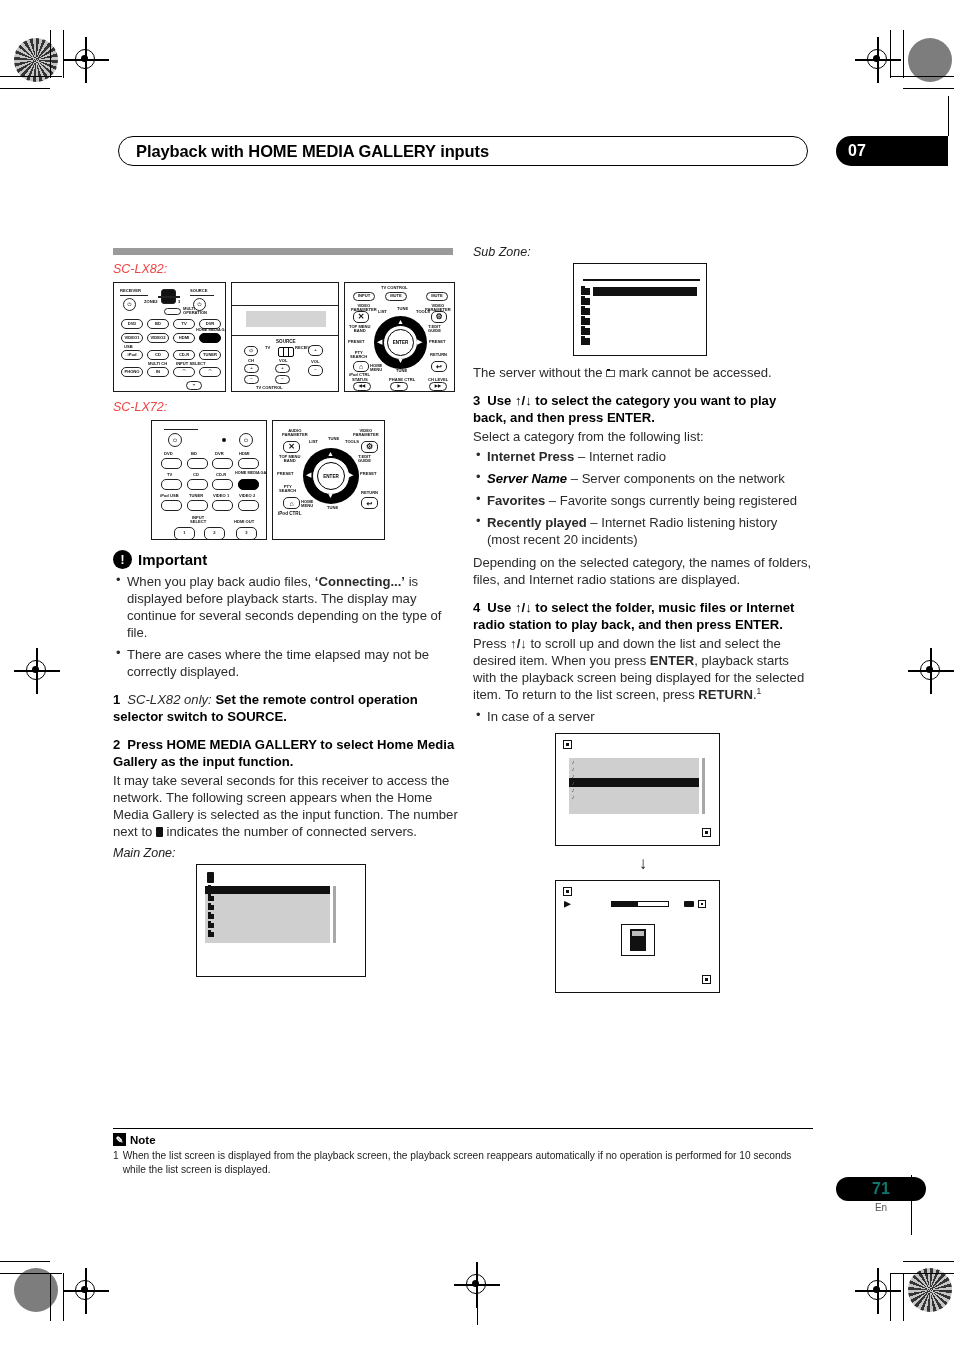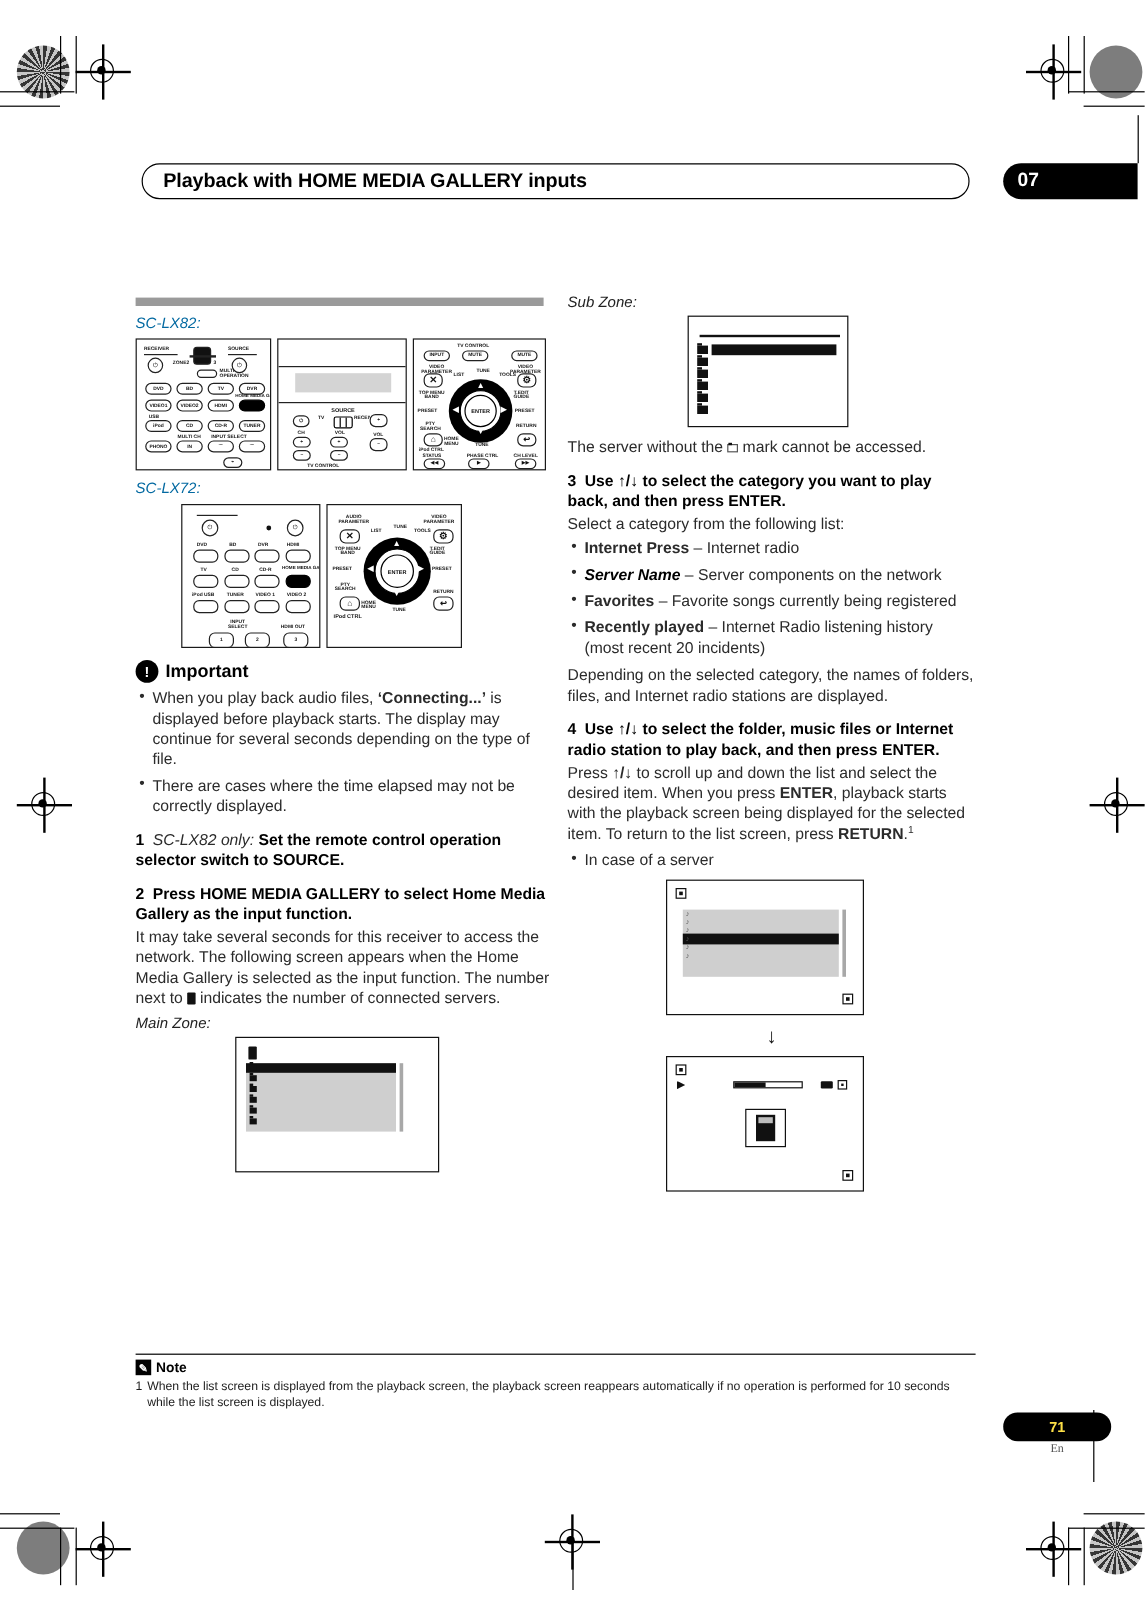--- a/index.html
+++ b/index.html
@@ -123,21 +123,21 @@
   }
   h1.sec-title {
     font-size: 19.5px;
     font-weight: bold;
     margin: 0 0 2px 0;
     letter-spacing: -0.2px;
   }
   .model-cap {
     font-size: 12.5px;
     font-style: italic;
-    color: #0369a1;
+    color: #ef4444;
     margin: 0 0 6px 0;
   }
 
   
   .remote-row {
     display: flex;
     gap: 5px;
     margin-bottom: 8px;
   }
   .remote-panel {
@@ -432,36 +432,35 @@
 
   
   .pagenum-pill {
     position: absolute;
     left: 836px;
     top: 1177px;
     width: 90px;
     height: 24px;
     background: #000;
     border-radius: 12px;
-    color: #fde047;
-    font-size: 12px;
+    color: #0f766e;
+    font-size: 16px;
     font-weight: bold;
     display: flex;
     align-items: center;
     justify-content: center;
   }
   .pagelang {
     position: absolute;
     left: 836px;
     top: 1202px;
     width: 90px;
     text-align: center;
     font-size: 10px;
     color: #555;
-    font-family: Liberation Serif, serif;
   }
 </style>
 </head>
 <body>
 
 <div class="reg-dot" style="left:14px;top:38px;"></div>
 <div class="reg-dot solid" style="left:908px;top:38px;"></div>
 <div class="reg-dot solid" style="left:14px;top:1268px;"></div>
 <div class="reg-dot" style="left:908px;top:1268px;"></div>
 

